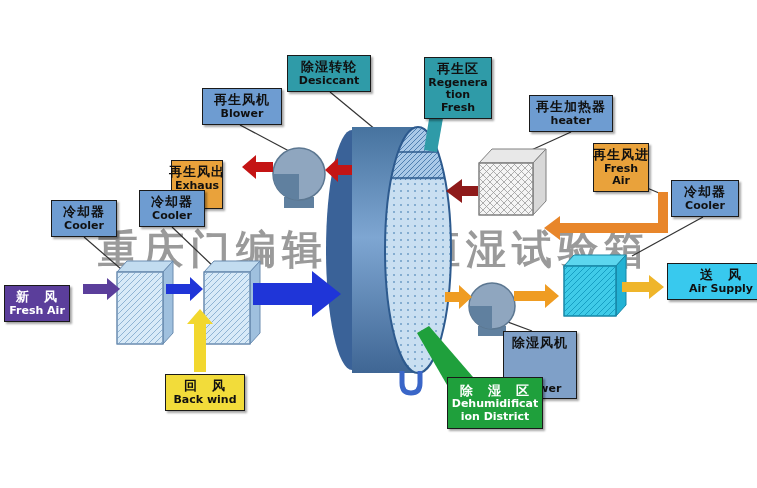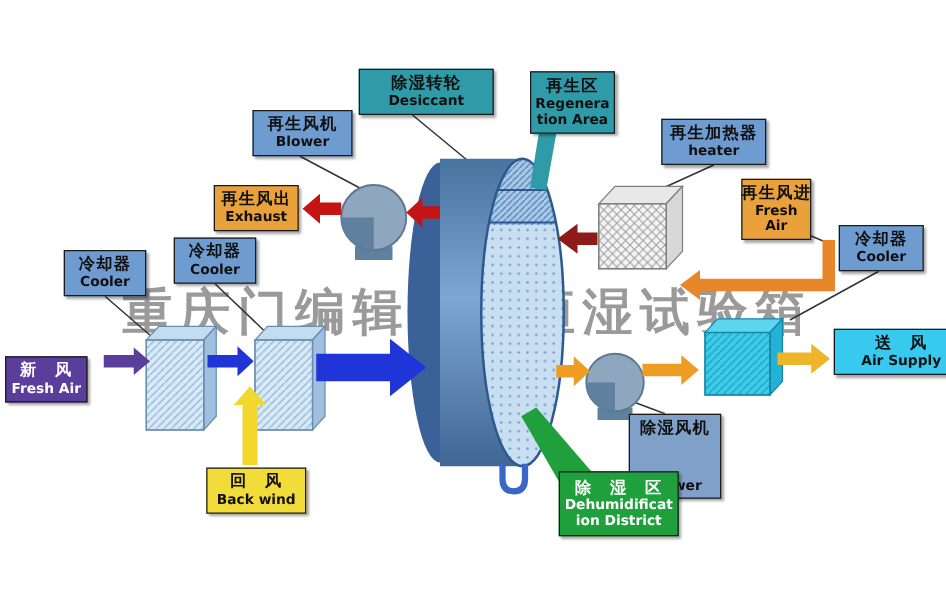--- a/index.html
+++ b/index.html
@@ -152,41 +152,41 @@
     <polygon class="f-orange" points="514,291 545,291 545,284 559,296 545,308 545,301 514,301"></polygon>
     <polygon class="f-amber" points="622,282 649,282 649,275 664,287 649,299 649,292 622,292"></polygon>
 
     <polygon class="f-red" points="352,165 338,165 338,158 325,170 338,182 338,175 352,175"></polygon>
     <polygon class="f-red" points="273,162 256,162 256,155 242,167 256,179 256,172 273,172"></polygon>
     <polygon class="f-maroon" points="478,186 462,186 462,179 446,191 462,203 462,196 478,196"></polygon>
     <polygon class="f-orangedark" points="668,223 560,223 560,216 544,228 560,240 560,233 668,233"></polygon>
     <rect class="f-orangedark" x="658" y="192" width="10" height="36"></rect>
   </svg>
 
-  <div class="label teal" style="left:287px;top:55px;width:108px;min-height:37px">
+  <div class="label teal" style="left:287px;top:55px;width:84px;min-height:37px">
     <span class="zh">除湿转轮</span>
     <span class="en">Desiccant</span>
   </div>
 
   <div class="label teal" style="left:424px;top:57px;width:68px;min-height:50px">
     <span class="zh">再生区</span>
-    <span class="en">Regeneration Area</span>
+    <span class="en">Regeneration Fresh</span>
   </div>
 
   <div class="label blue" style="left:202px;top:88px;width:80px;min-height:37px">
     <span class="zh">再生风机</span>
     <span class="en">Blower</span>
   </div>
 
   <div class="label blue" style="left:529px;top:95px;width:84px;min-height:37px">
     <span class="zh">再生加热器</span>
     <span class="en">heater</span>
   </div>
 
-  <div class="label orange" style="left:171px;top:148px;width:68px;min-height:37px">
+  <div class="label orange" style="left:171px;top:160px;width:52px;min-height:37px">
     <span class="zh">再生风出</span>
     <span class="en">Exhaust</span>
   </div>
 
   <div class="label orange" style="left:593px;top:143px;width:56px;min-height:37px">
     <span class="zh">再生风进</span>
     <span class="en">Fresh Air</span>
   </div>
 
   <div class="label blue" style="left:139px;top:190px;width:66px;min-height:37px">

